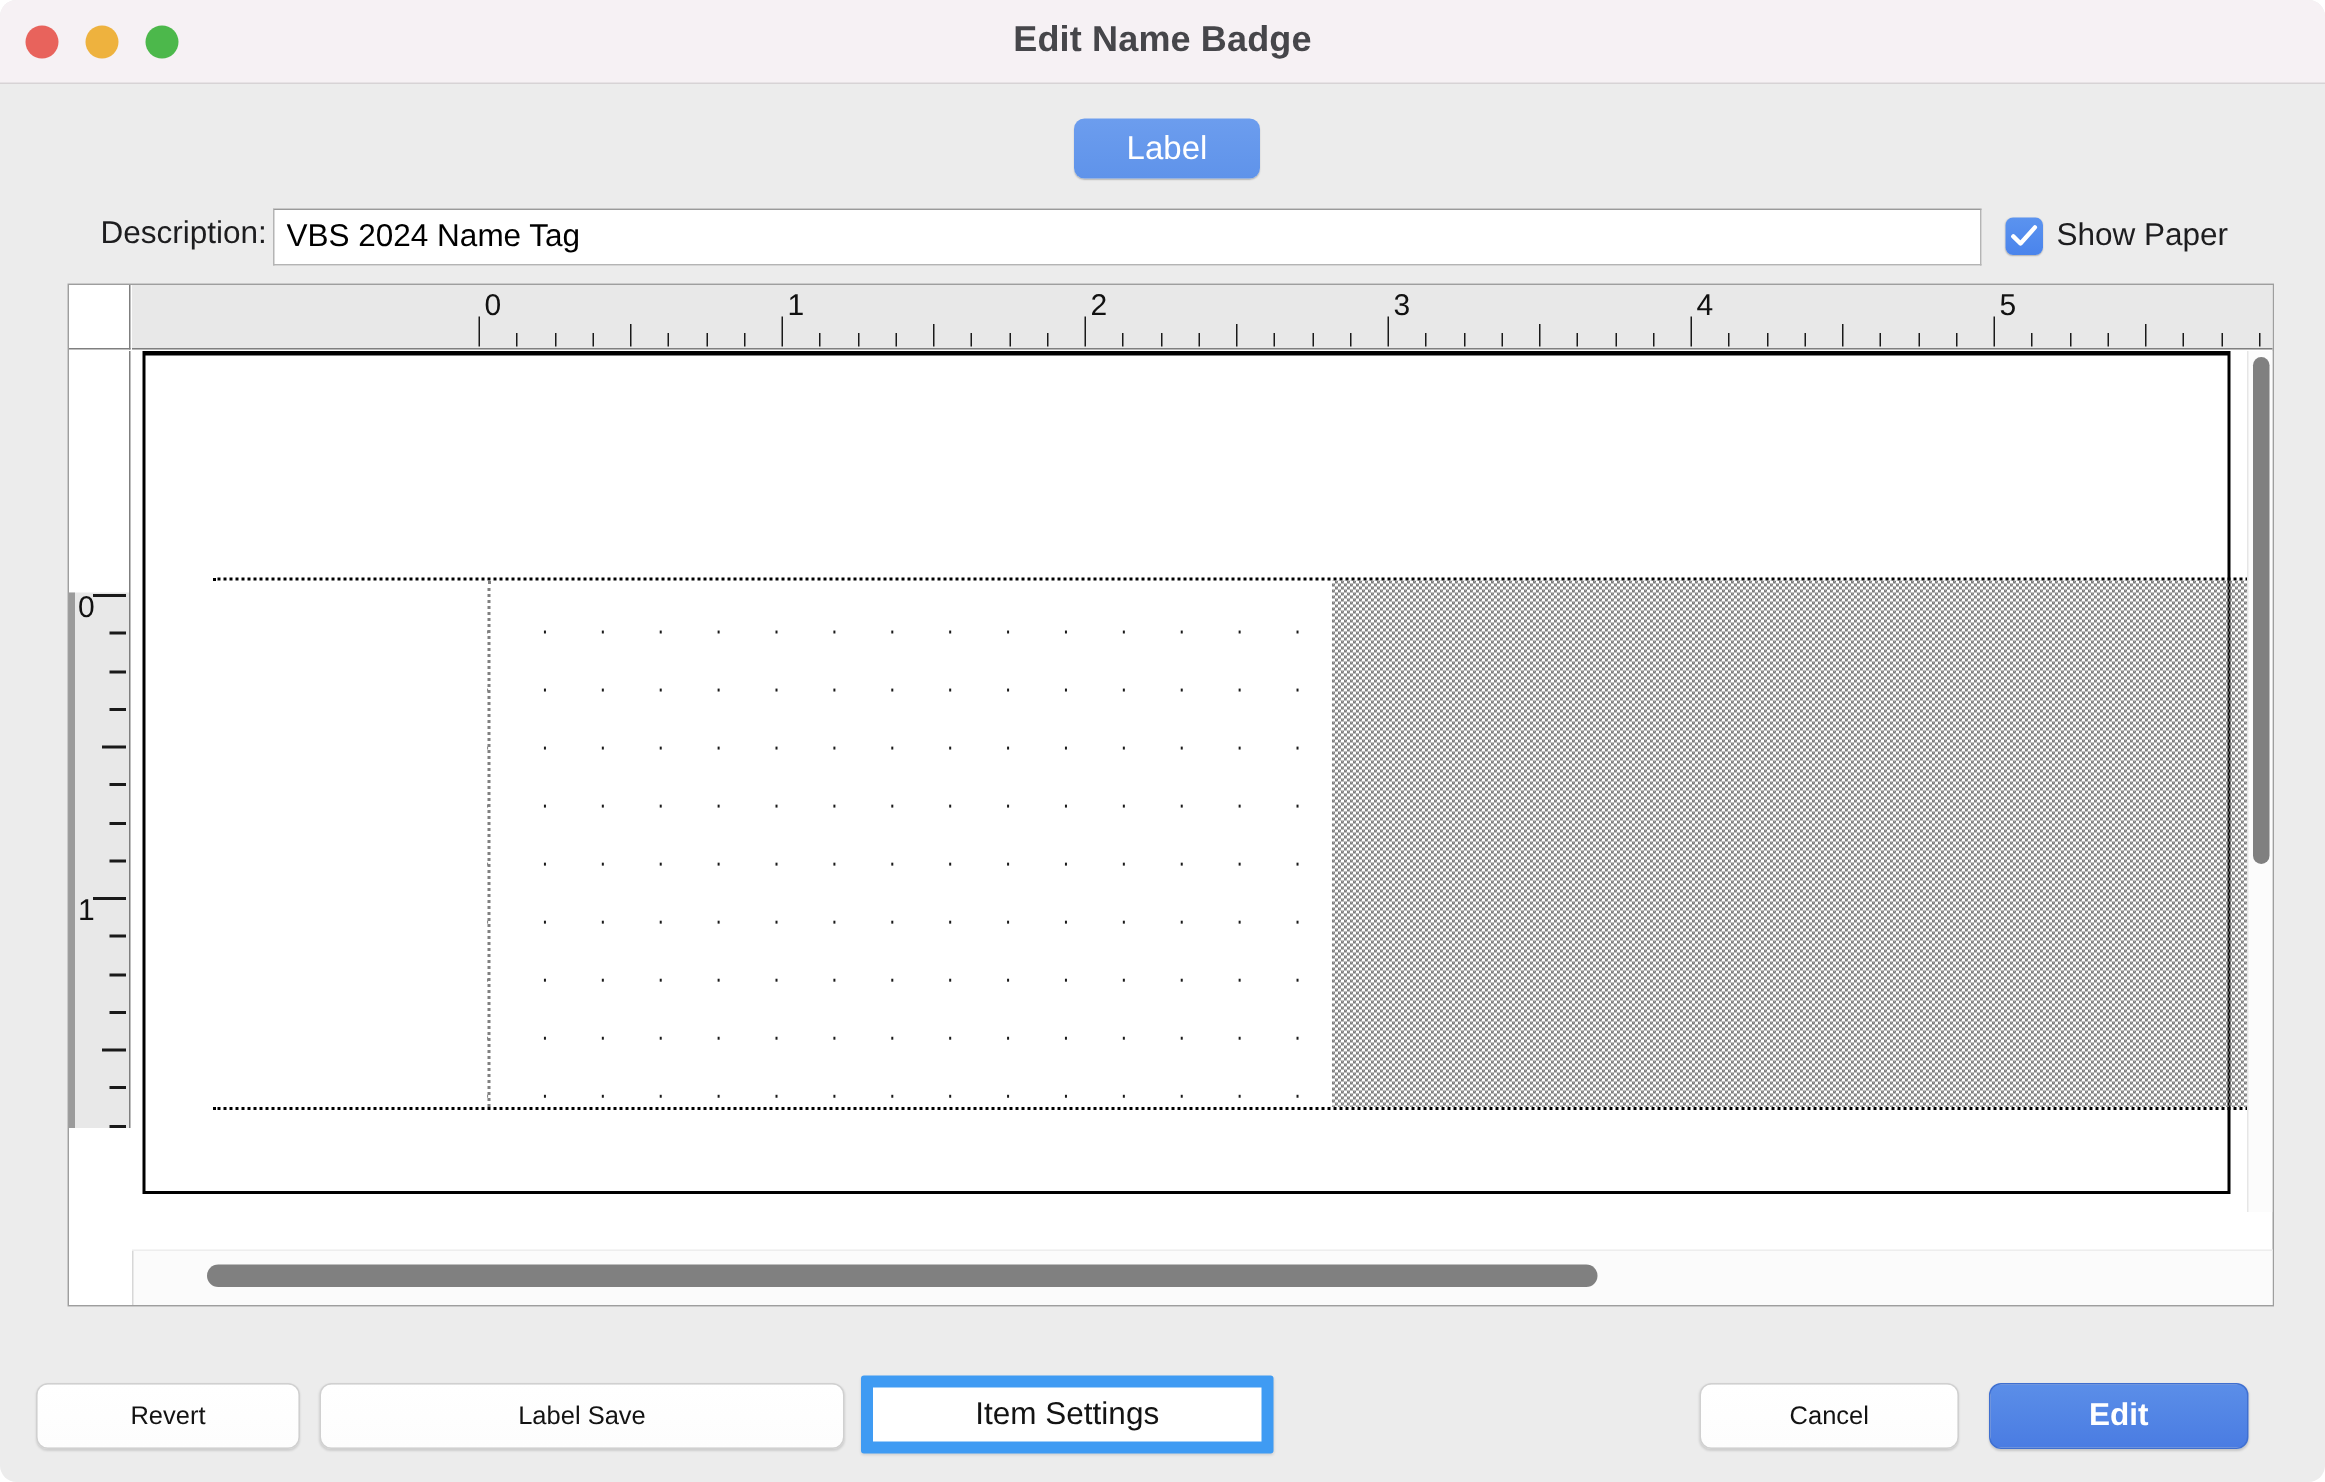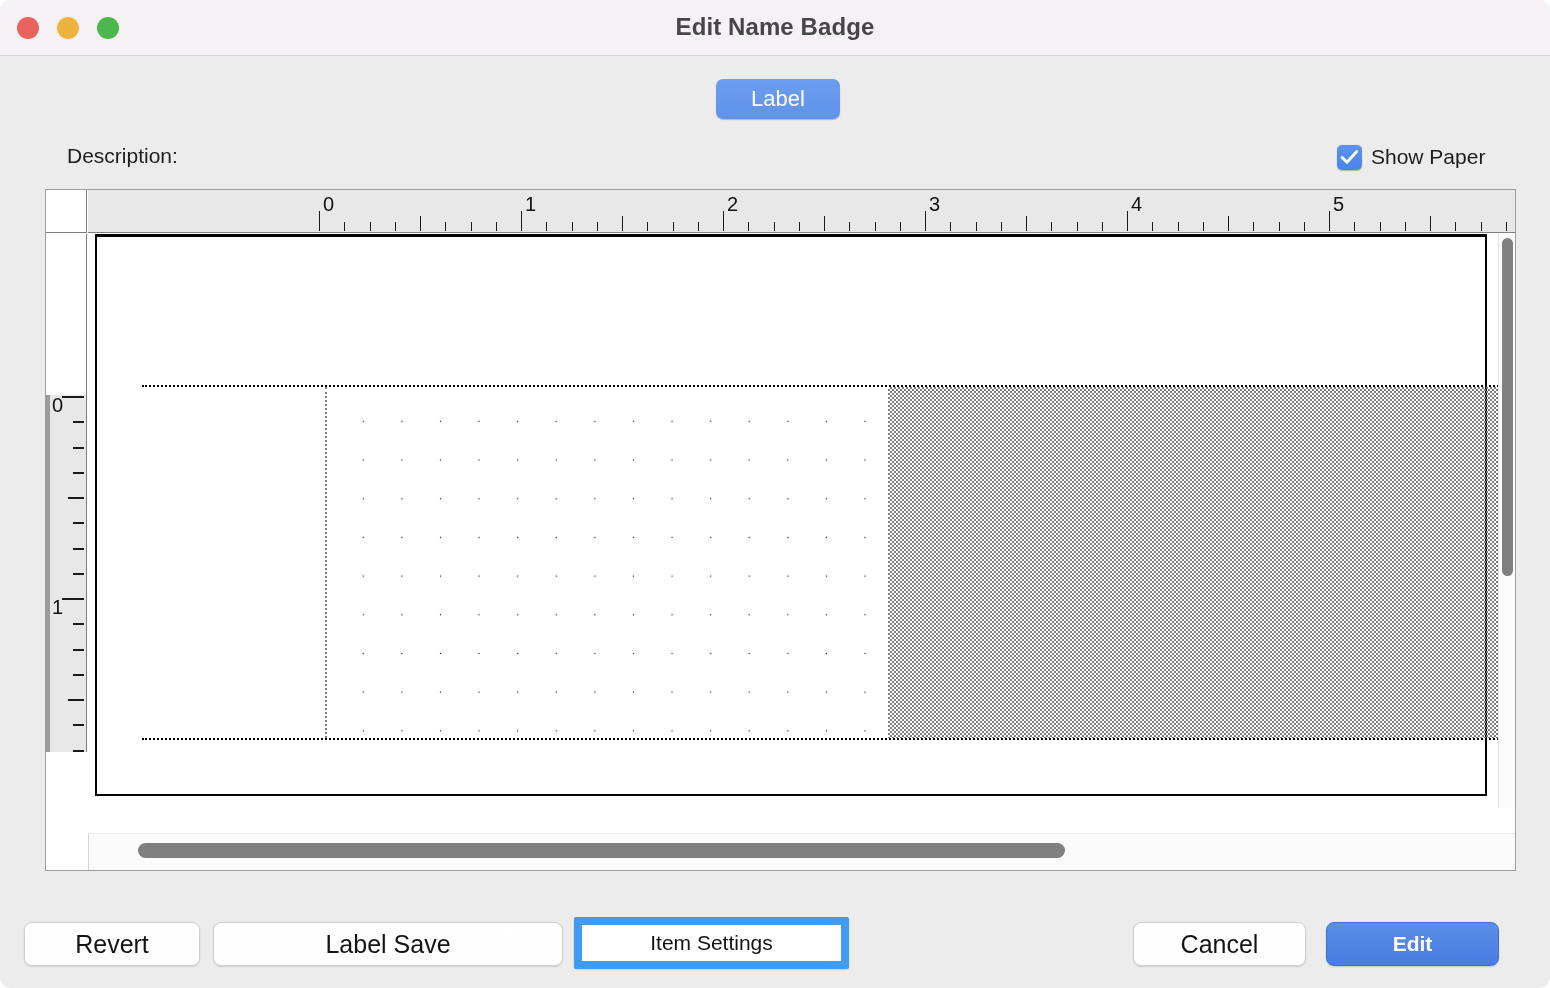--- a/index.html
+++ b/index.html
@@ -325,21 +325,21 @@
 
   
   .btn {
     position: absolute;
     box-sizing: border-box;
     background: linear-gradient(180deg, #ffffff 0%, #fdfdfd 100%);
     border: 1px solid #d0d0d0;
     border-radius: 8px;
     box-shadow: 0 1px 1.5px rgba(0,0,0,0.13);
     font-family: "Liberation Sans", sans-serif;
-    font-size: 25px;
+    font-size: 17px;
     color: #131313;
     text-align: center;
     cursor: default;
     padding: 0;
   }
   #btn-revert     { left: 24px;   top: 922px; width: 176px; height: 44px; }
   #btn-labelsetup { left: 213px;  top: 922px; width: 350px; height: 44px; }
 
   #itemsettings-focus {
     position: absolute;
@@ -398,20 +398,21 @@
     <div class="traffic" id="tl-close"></div>
     <div class="traffic" id="tl-min"></div>
     <div class="traffic" id="tl-max"></div>
     <div id="window-title">Edit Name Badge</div>
   </div>
 
   <div id="tabbar"></div>
   <div id="design-tab">Label</div>
 
   <div id="desc-label">Description:</div>
+  <input id="desc-input" type="text" value="VBS 2024 Name Tag" style="">
 
   <div id="showpaper-wrap">
     <div id="showpaper-box">
       <svg width="19" height="19" viewBox="0 0 19 19">
         <path d="M2.2 9.6 L7 14.3 L16.6 3.6" fill="none" stroke="#ffffff" stroke-width="2.9" stroke-linecap="round" stroke-linejoin="round"></path>
       </svg>
     </div>
     <div id="showpaper-label">Show Paper</div>
   </div>
 

